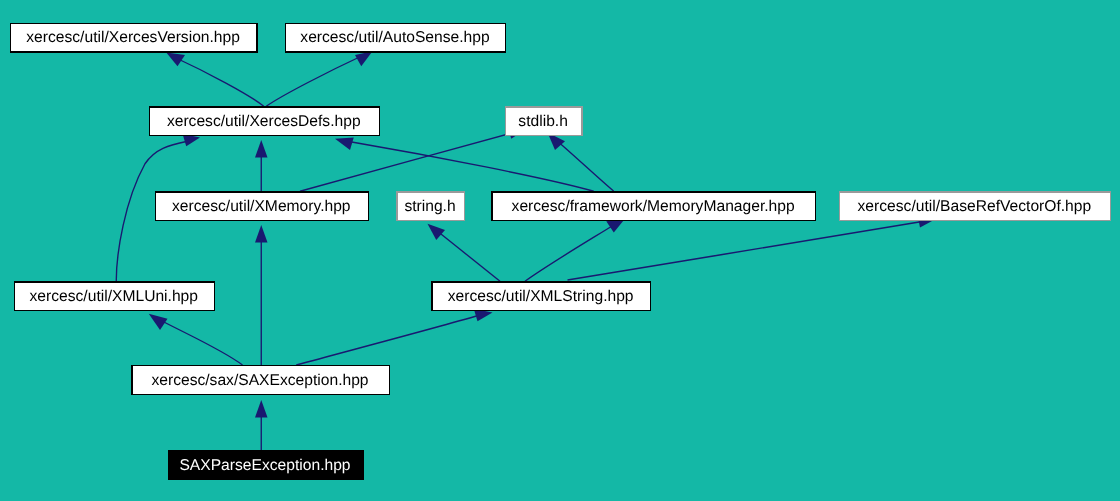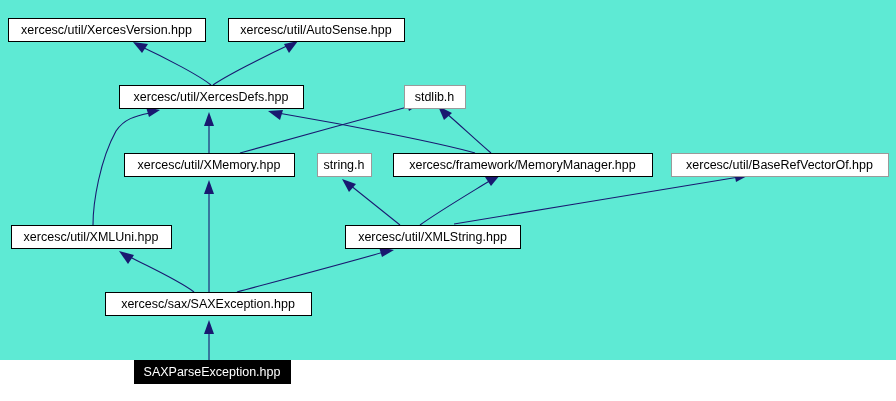--- a/index.html
+++ b/index.html
@@ -9,22 +9,22 @@
   }
   body {
     width: 896px;
     height: 401px;
     overflow: hidden;
     font-family: "Liberation Sans", sans-serif;
   }
   #graph-root {
     position: relative;
     width: 896px;
-    height: 360px;
-    background: #5eead4;
+    height: 401px;
+    background: #14b8a6;
   }
   svg#depgraph {
     display: block;
     width: 896px;
     height: 401px;
   }
   .node-rect {
     fill: #ffffff;
     stroke: #000000;
     stroke-width: 1;

